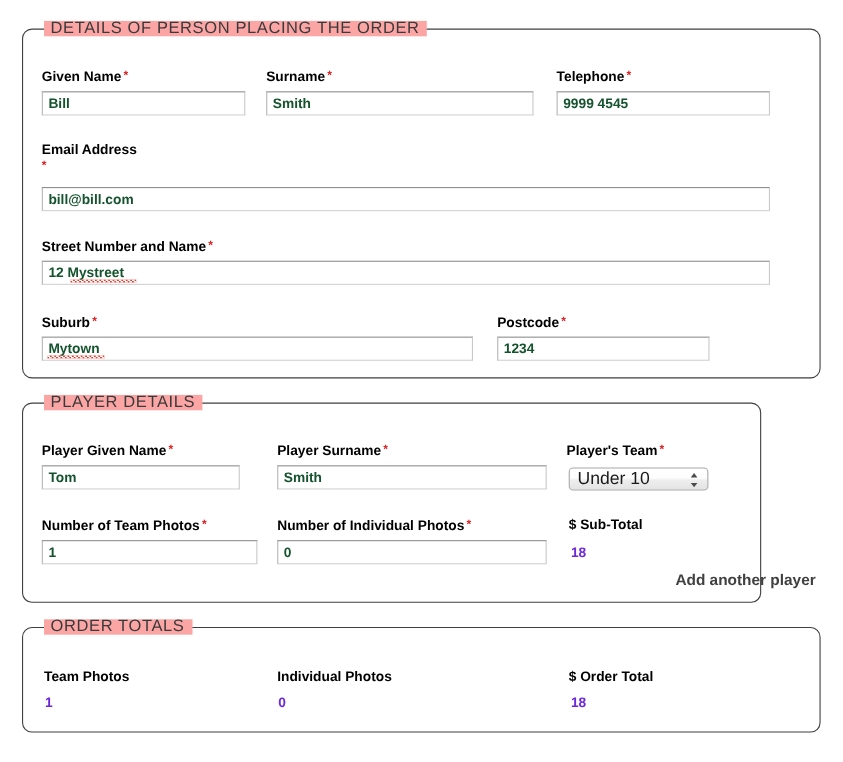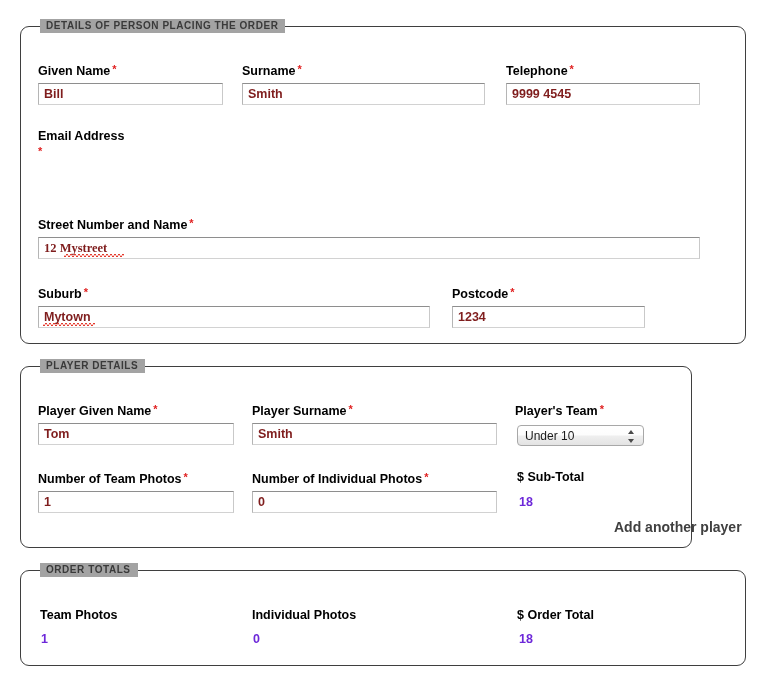--- a/index.html
+++ b/index.html
@@ -28,24 +28,24 @@
     position: absolute;
     box-sizing: border-box;
     border: 1px solid #3f3f3f;
     border-radius: 9px;
     background: transparent;
   }
   .panel-legend {
     position: absolute;
     top: -8px;
     left: 19px;
-    background: #a3a3a3;
+    background: #fca5a5;
     padding: 0 7px 0 6px;
-    font-size: 10px;
-    font-weight: bold;
+    font-size: 15px;
+    font-weight: normal;
     letter-spacing: 0.55px;
     color: #3a3a3a;
     white-space: nowrap;
     line-height: 14px;
   }
 
   
   .fl {
     position: absolute;
     font-size: 12.5px;
@@ -75,21 +75,21 @@
     height: 22px;
     background: #ffffff;
     border: 1px solid #cfcfcf;
     border-top: 1px solid #8e8e8e;
     border-left: 1px solid #b5b5b5;
     border-right: 1px solid #c9c9c9;
     border-bottom: 1px solid #d2d2d2;
     font-family: "Liberation Sans", sans-serif;
     font-size: 12.5px;
     font-weight: bold;
-    color: #7f1d1d;
+    color: #14532d;
     padding: 0 0 0 5px;
     line-height: 20px;
     outline: none;
     border-radius: 0;
   }
 
   
   .spellwrap {
     position: absolute;
   }
@@ -111,21 +111,21 @@
     height: 21px;
     border: 1px solid #a8a8a8;
     border-radius: 4px;
     background: linear-gradient(to bottom, #ffffff 0%, #fdfdfd 45%, #eeeeee 55%, #e3e3e3 100%);
     box-shadow: 0 1px 0 rgba(255,255,255,0.7) inset;
   }
   .sel-text {
     position: absolute;
     left: 7px;
     top: 2px;
-    font-size: 12px;
+    font-size: 16px;
     color: #1a1a1a;
     white-space: nowrap;
     line-height: 16px;
   }
   .sel-arrows {
     position: absolute;
     right: 8px;
     top: 4px;
     width: 7px;
     height: 13px;
@@ -188,25 +188,26 @@
 
   <div class="fl" style="left:506px; top:62px;">
     <span>Telephone</span><span class="req">*</span>
   </div>
   <input class="ti" type="text" style="left: 506px; top: 83px; width: 194px;" value="9999 4545">
 
   <div class="fl" style="left:38px; top:129px;">
     <span>Email Address</span>
     <span class="req req-block">*</span>
   </div>
+  <input class="ti" type="text" style="left: 38px; top: 170px; width: 662px;" value="bill@bill.com">
 
   <div class="fl" style="left:38px; top:216px;">
     <span>Street Number and Name</span><span class="req">*</span>
   </div>
-  <input class="ti" type="text" style="left: 38px; top: 237px; width: 662px; font-family: Liberation Serif, serif;" value="12 Mystreet">
+  <input class="ti" type="text" style="left: 38px; top: 237px; width: 662px;" value="12 Mystreet">
   <div class="spellwrap" style="left:64px; top:254px;">
     <div class="spell" style="width:60px;"></div>
   </div>
 
   <div class="fl" style="left:38px; top:285px;">
     <span>Suburb</span><span class="req">*</span>
   </div>
   <input class="ti" type="text" style="left: 38px; top: 306px; width: 392px;" value="Mytown">
   <div class="spellwrap" style="left:43px; top:323px;">
     <div class="spell" style="width:52px;"></div>
@@ -217,21 +218,21 @@
   </div>
   <input class="ti" type="text" style="left: 452px; top: 306px; width: 193px;" value="1234">
 
   <div class="panel" style="left:20px; top:366px; width:672px; height:182px;">
     <div class="panel-legend">PLAYER DETAILS</div>
   </div>
 
   <div class="fl" style="left:38px; top:402px;">
     <span>Player Given Name</span><span class="req">*</span>
   </div>
-  <input class="ti" type="text" style="left: 38px; top: 423px; width: 196px;" value="Tom">
+  <input class="ti" type="text" style="left: 38px; top: 423px; width: 180px;" value="Tom">
 
   <div class="fl" style="left:252px; top:402px;">
     <span>Player Surname</span><span class="req">*</span>
   </div>
   <input class="ti" type="text" style="left: 252px; top: 423px; width: 245px;" value="Smith">
 
   <div class="fl" style="left:515px; top:402px;">
     <span>Player's Team</span><span class="req">*</span>
   </div>
   <div class="sel-wrap" style="left:517px; top:425px; width:127px;">

